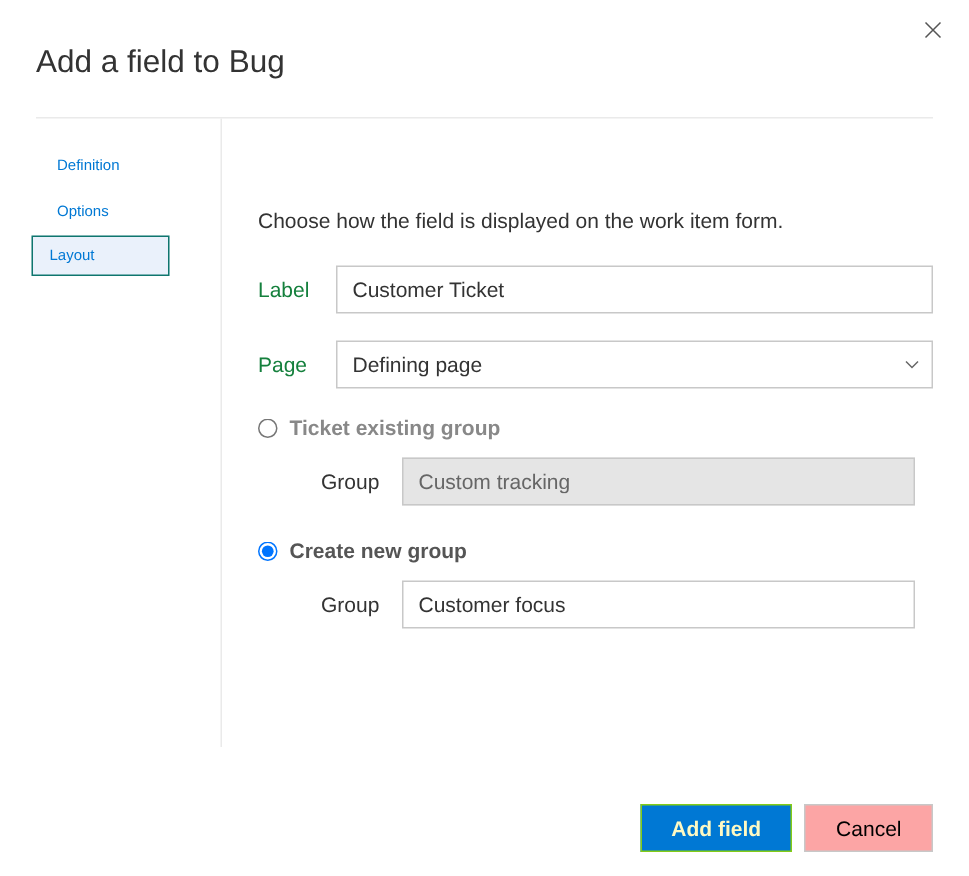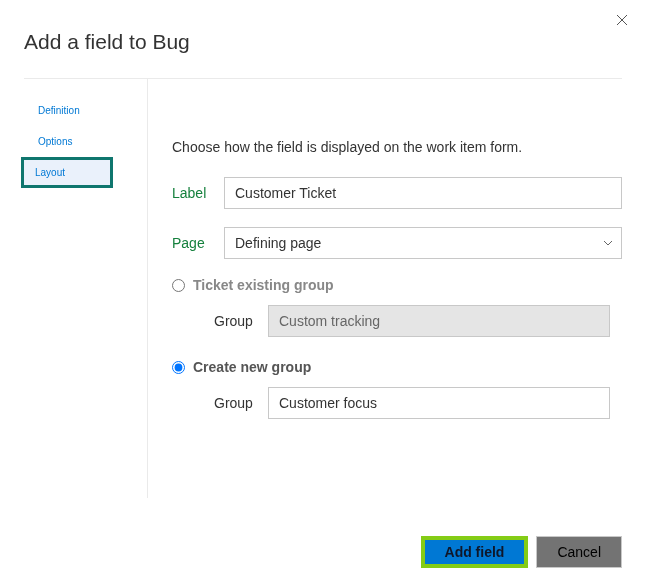--- a/index.html
+++ b/index.html
@@ -54,21 +54,21 @@
   .sidebar-item {
     padding: 10px 14px;
     color: #0078d4;
     cursor: pointer;
     font-size: 10px;
   }
   .sidebar-item.selected {
     background: #eaf1fb;
   }
   .sidebar-item.highlighted {
-    border: 3px solid #0f766e;
+    border: 1px solid #0f766e;
     margin-left: -3px;
     margin-right: 34px;
     padding: 7px 11px;
   }
   .main {
     flex: 1;
     padding: 28px 0 0 24px;
   }
   .instruction {
     color: #333;
@@ -154,27 +154,27 @@
     right: 24px;
     display: flex;
     gap: 8px;
   }
   .btn {
     height: 32px;
     padding: 0 20px;
     font-size: 14px;
     font-family: inherit;
     border: 1px solid #c8c8c8;
-    background: #737373;
+    background: #fca5a5;
     cursor: pointer;
   }
   .btn.primary {
     background: #0078d4;
-    color: #0f172a;
-    border: 4px solid #84cc16;
+    color: #fef9c3;
+    border: 1px solid #84cc16;
     font-weight: 600;
   }
 </style>
 </head>
 <body>
 
 <div class="dialog">
 
   <button class="close-btn">
     <svg width="12" height="12" viewBox="0 0 12 12">

